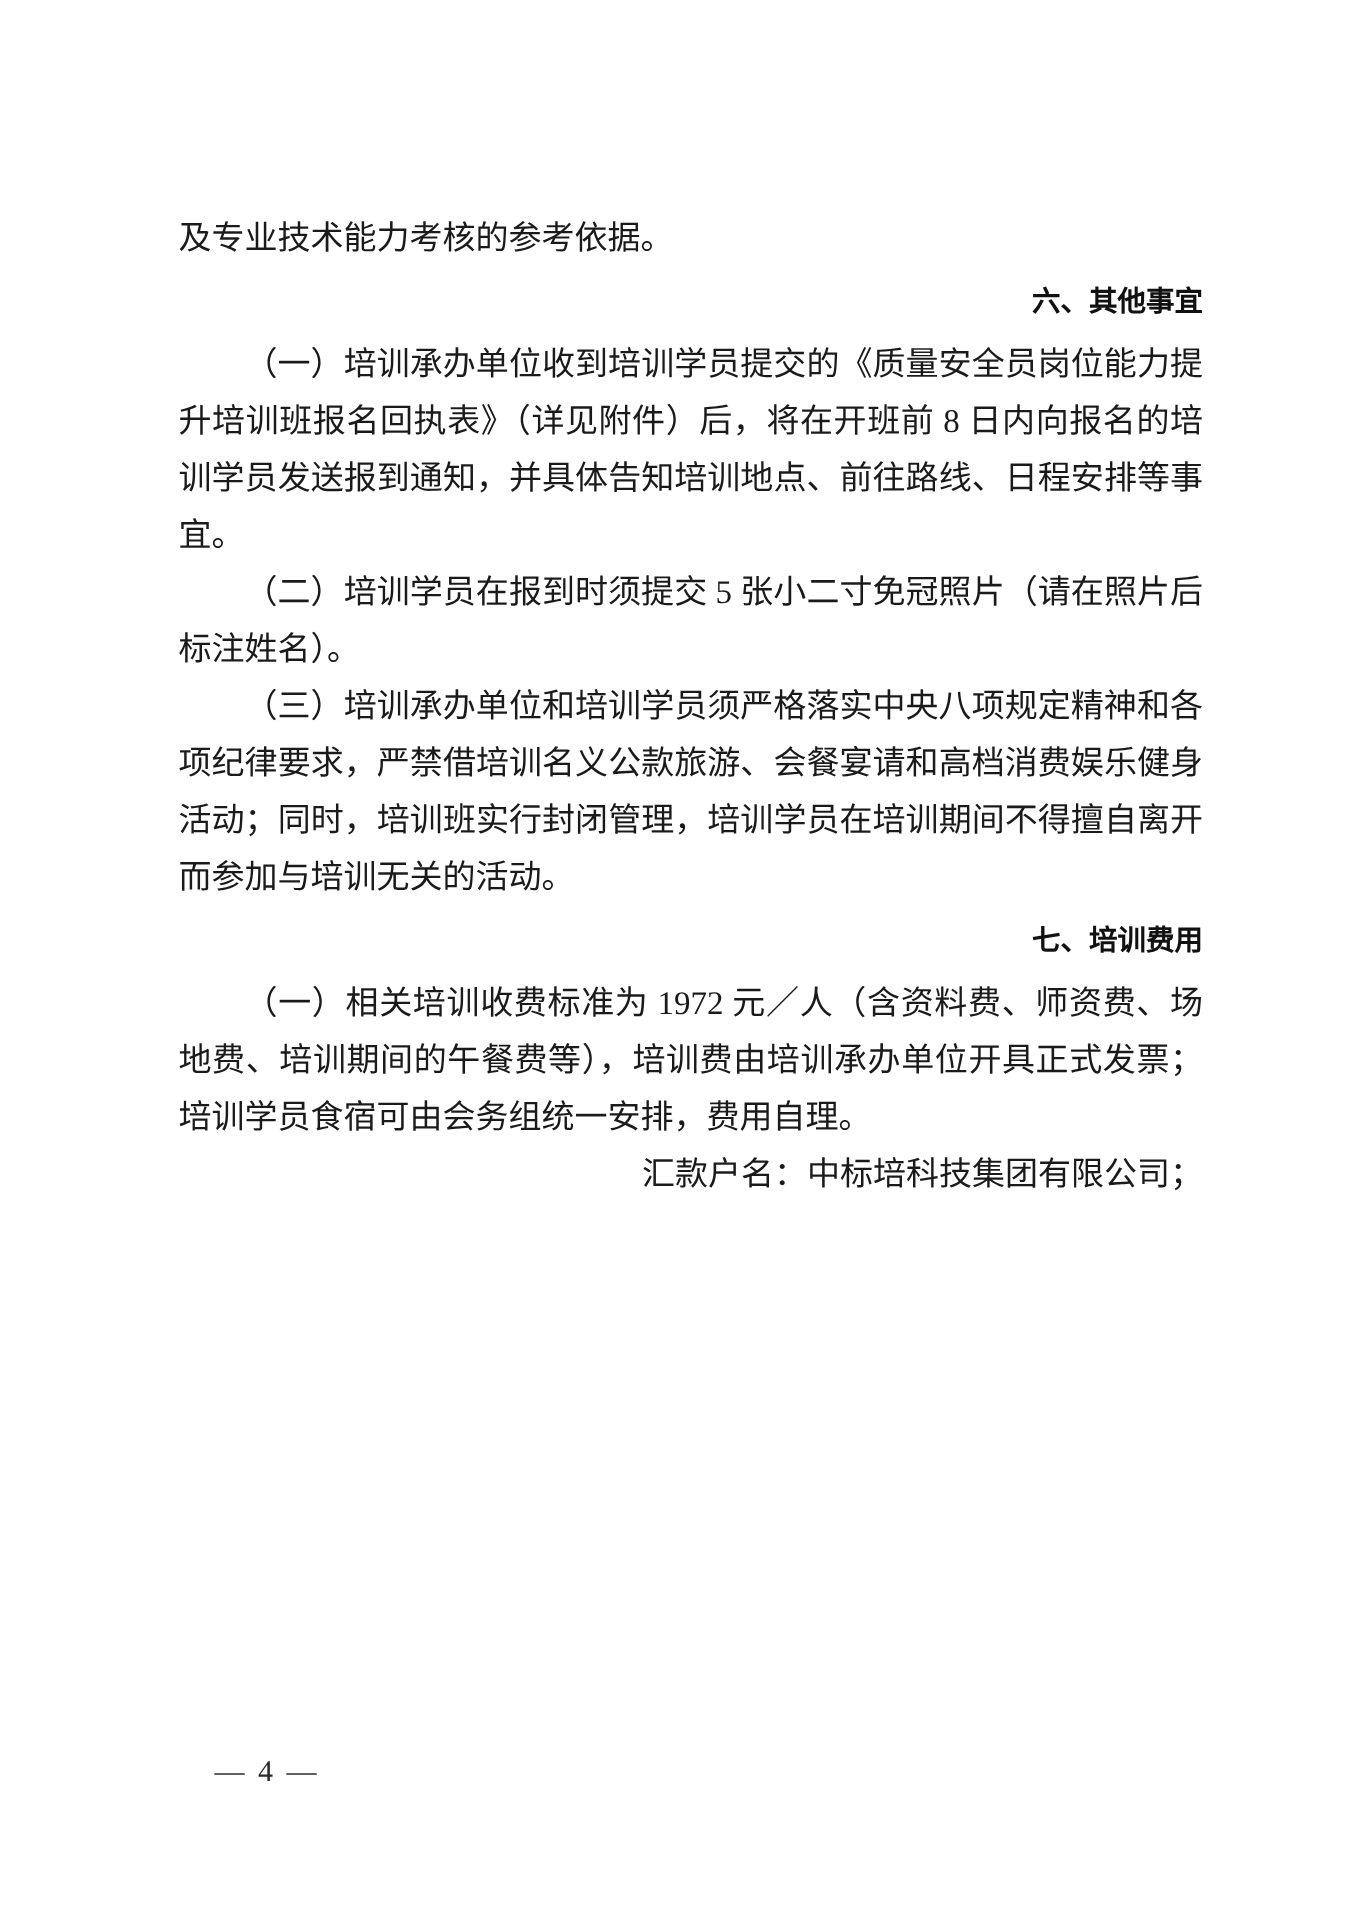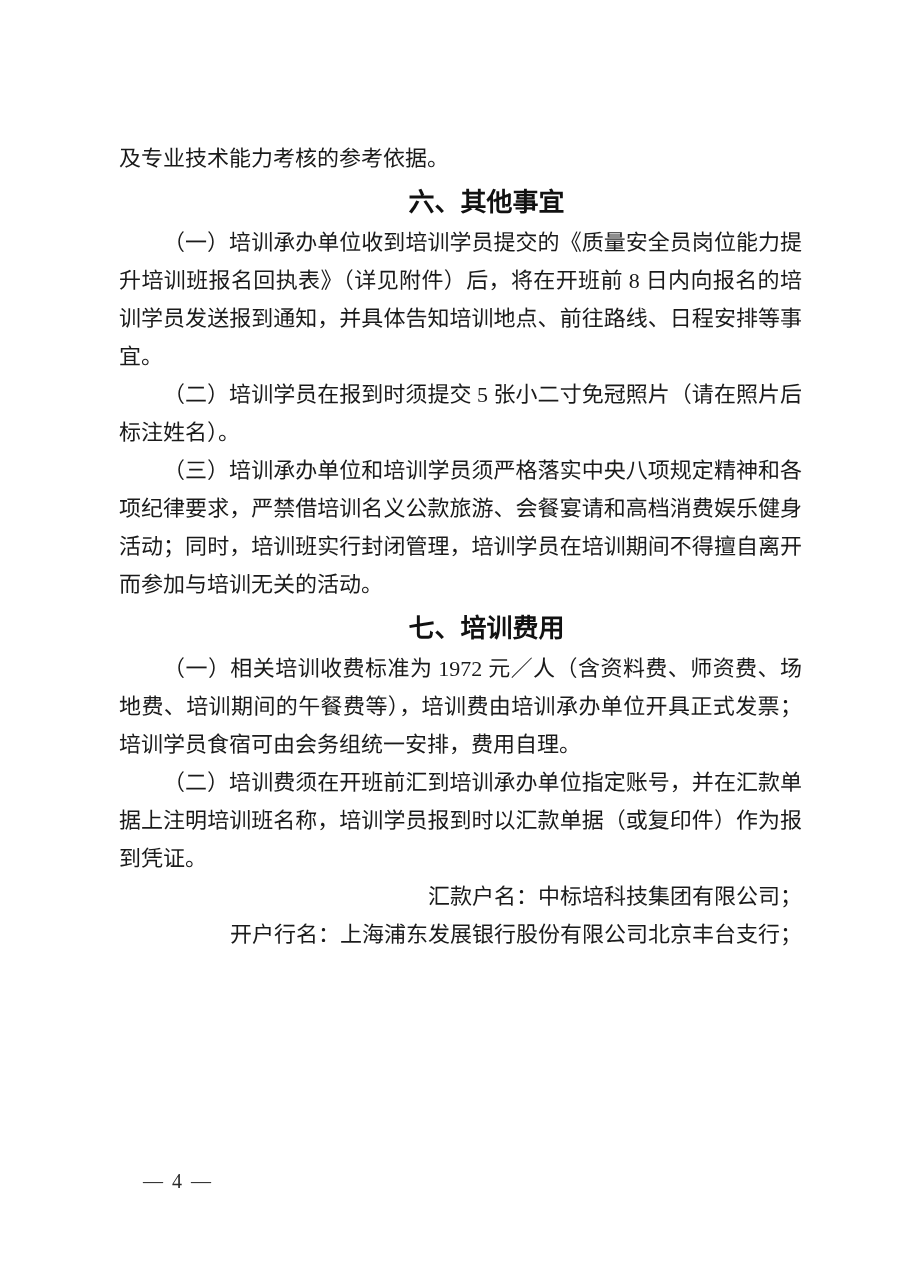--- a/index.html
+++ b/index.html
@@ -34,27 +34,27 @@
   }
   .content p {
     margin: 0;
     text-indent: 2em;
   }
   .content p.no-indent {
     text-indent: 0;
   }
   .heading {
     margin: 5px 0 3px 0;
-    font-size: 26px;
+    font-size: 19px;
     line-height: 38px;
     font-weight: 700;
     text-indent: 2em;
     font-family: "Liberation Sans", "DejaVu Sans", sans-serif;
     color: #111111;
-    text-align: center;
+    text-align: right;
   }
   .detail {
     text-align: right;
   }
   .page-footer {
     position: absolute;
     left: 143px;
     top: 1167px;
     font-size: 20px;
     line-height: 28px;
@@ -67,18 +67,16 @@
 
 <div class="page">
   <div class="content">
     <p class="no-indent">及专业技术能力考核的参考依据。</p>
     <h2 class="heading">六、其他事宜</h2>
     <p>（一）培训承办单位收到培训学员提交的《质量安全员岗位能力提升培训班报名回执表》（详见附件）后，将在开班前 8 日内向报名的培训学员发送报到通知，并具体告知培训地点、前往路线、日程安排等事宜。</p>
     <p>（二）培训学员在报到时须提交 5 张小二寸免冠照片（请在照片后标注姓名）。</p>
     <p>（三）培训承办单位和培训学员须严格落实中央八项规定精神和各项纪律要求，严禁借培训名义公款旅游、会餐宴请和高档消费娱乐健身活动；同时，培训班实行封闭管理，培训学员在培训期间不得擅自离开而参加与培训无关的活动。</p>
     <h2 class="heading">七、培训费用</h2>
     <p>（一）相关培训收费标准为 1972 元／人（含资料费、师资费、场地费、培训期间的午餐费等），培训费由培训承办单位开具正式发票；培训学员食宿可由会务组统一安排，费用自理。</p>
-    <p>（二）培训费须在开班前汇到培训承办单位指定账号，并在汇款单据上注明培训班名称，培训学员报到时以汇款单据（或复印件）作为报到凭证。</p>
     <p class="detail">汇款户名：中标培科技集团有限公司；</p>
-    <p class="detail">开户行名：上海浦东发展银行股份有限公司北京丰台支行；</p>
   </div>
   <div class="page-footer">— 4 —</div>
 </div>
 
 </body></html>

